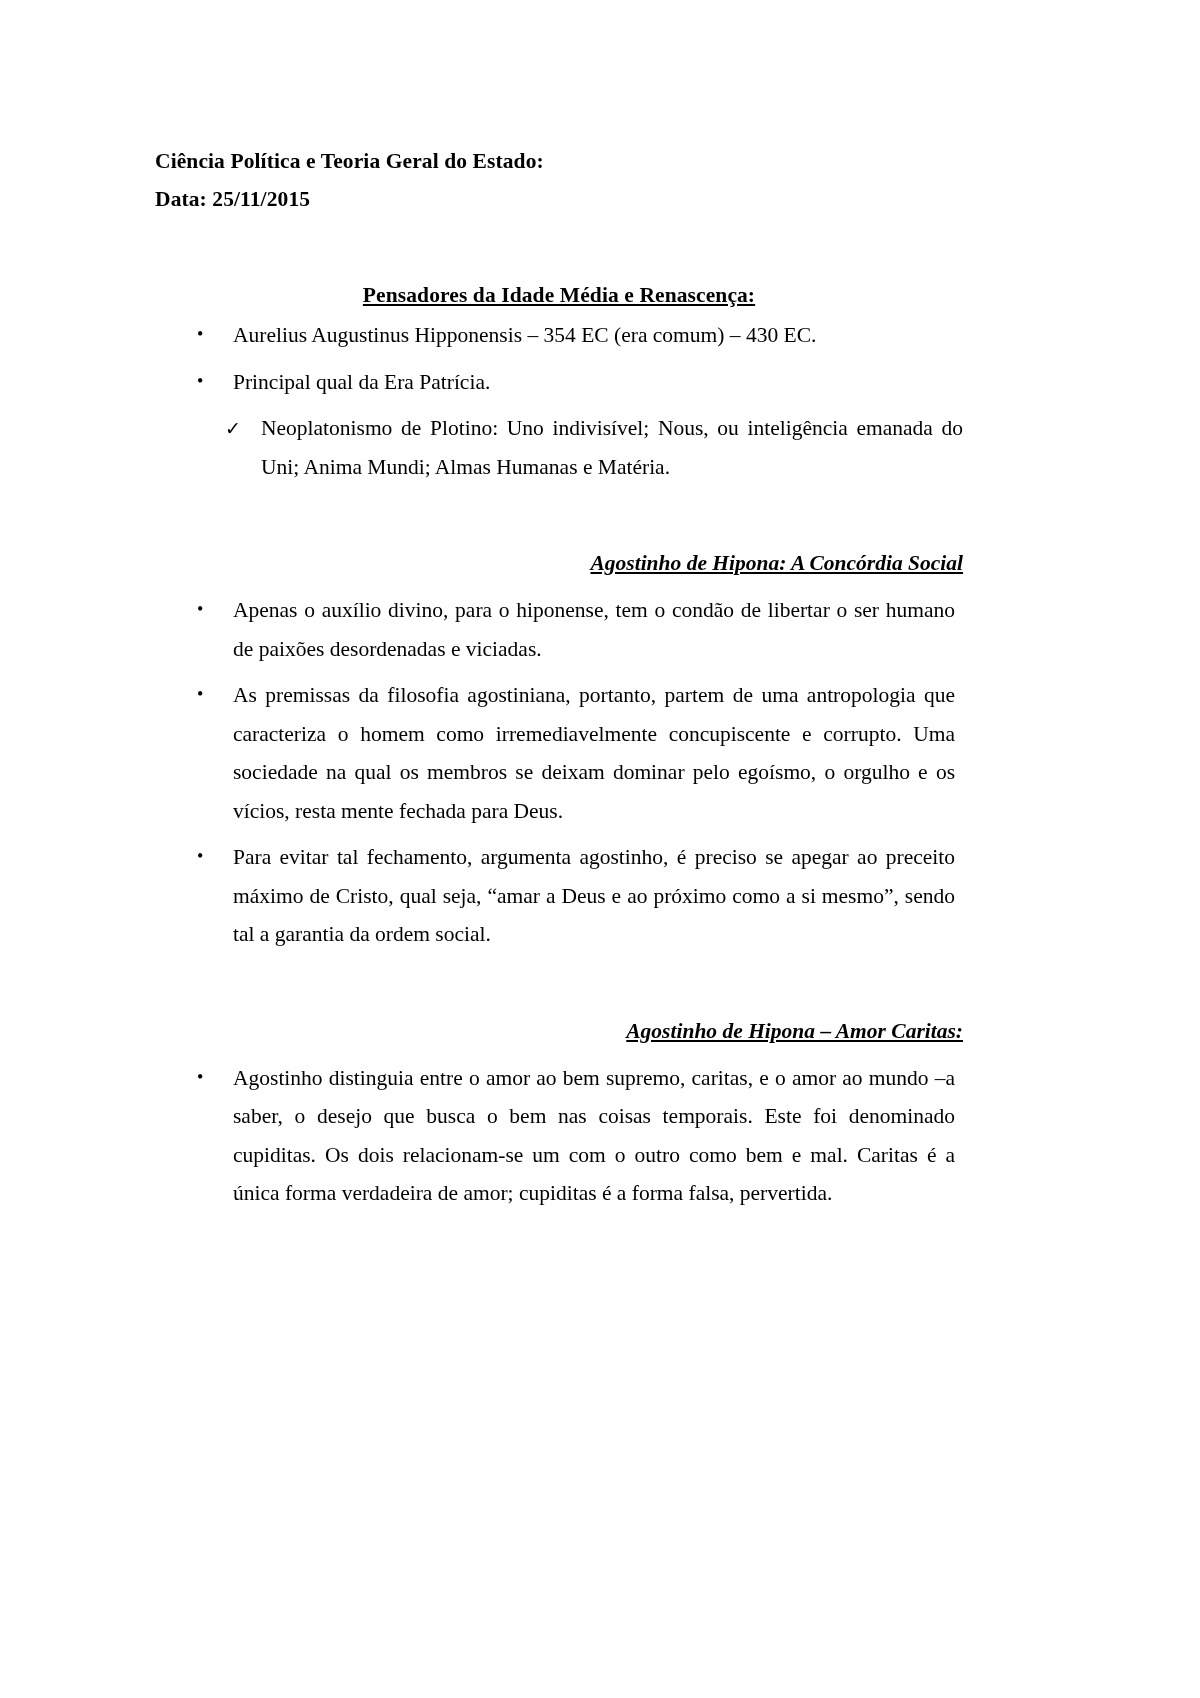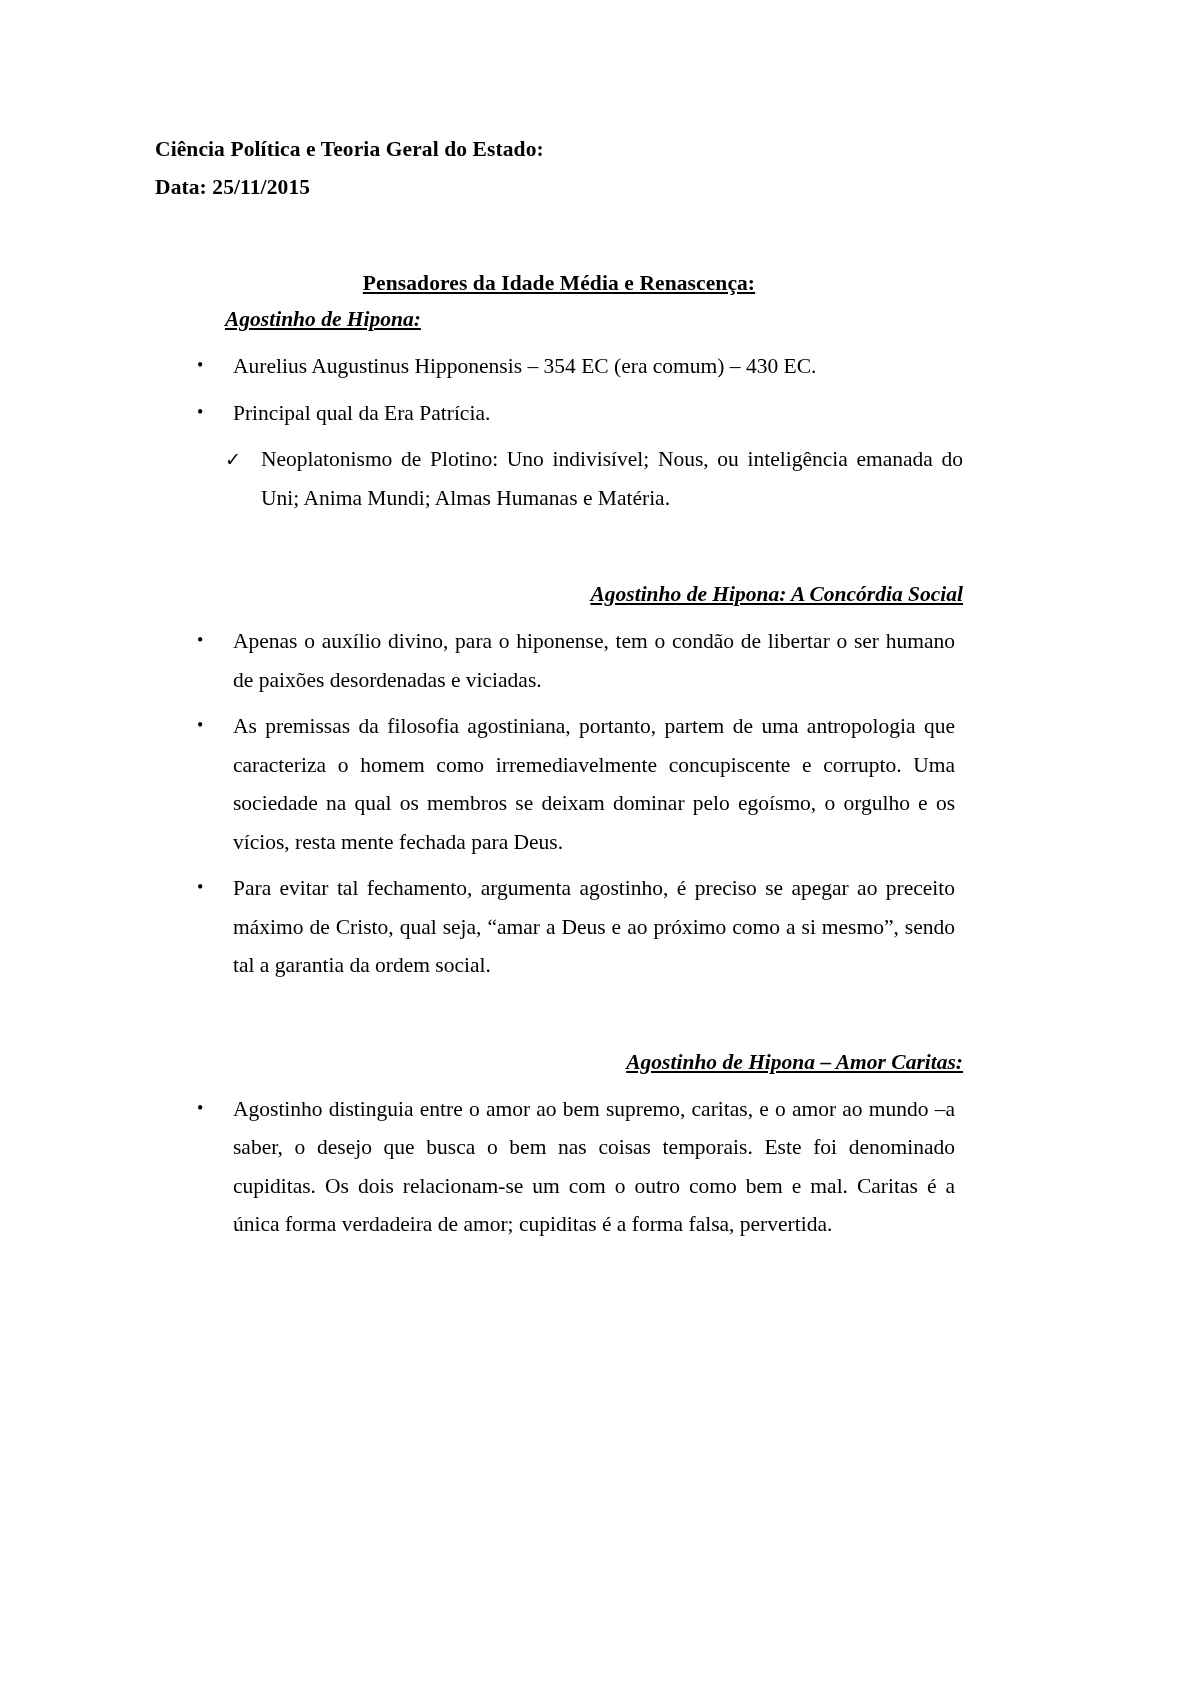--- a/index.html
+++ b/index.html
@@ -14,21 +14,21 @@
     background: #ffffff;
     box-sizing: border-box;
     padding: 130px 237px 0 155px;
     font-family: "Liberation Serif", "DejaVu Serif", serif;
     color: #000000;
     overflow: hidden;
   }
 
   
   .doc-header {
-    margin: 0 0 0 0;
+    margin: 12px 0 0 0;
   }
   .doc-header .hline {
     font-weight: bold;
     font-size: 21.5px;
     line-height: 38px;
     letter-spacing: 0.1px;
   }
 
   
   .center-title {
@@ -117,21 +117,20 @@
 <div class="page">
 
   <div class="doc-header">
     <div class="hline">Ciência Política e Teoria Geral do Estado:</div>
     <div class="hline">Data: 25/11/2015</div>
   </div>
 
   <div class="center-title">Pensadores da Idade Média e Renascença:</div>
 
   <div>
-    <span class="sub-heading">Agostinho de Hipona:</span>
 
     <ul class="lvl1">
       <li class="nojust">Aurelius Augustinus Hipponensis – 354 EC (era comum) – 430 EC.</li>
       <li class="nojust">Principal qual da Era Patrícia.</li>
     </ul>
 
     <div class="lvl2-wrap">
       <ul class="lvl2">
         <li>Neoplatonismo de Plotino: Uno indivisível; Nous, ou inteligência emanada do Uni; Anima Mundi; Almas Humanas e Matéria.</li>
       </ul>

